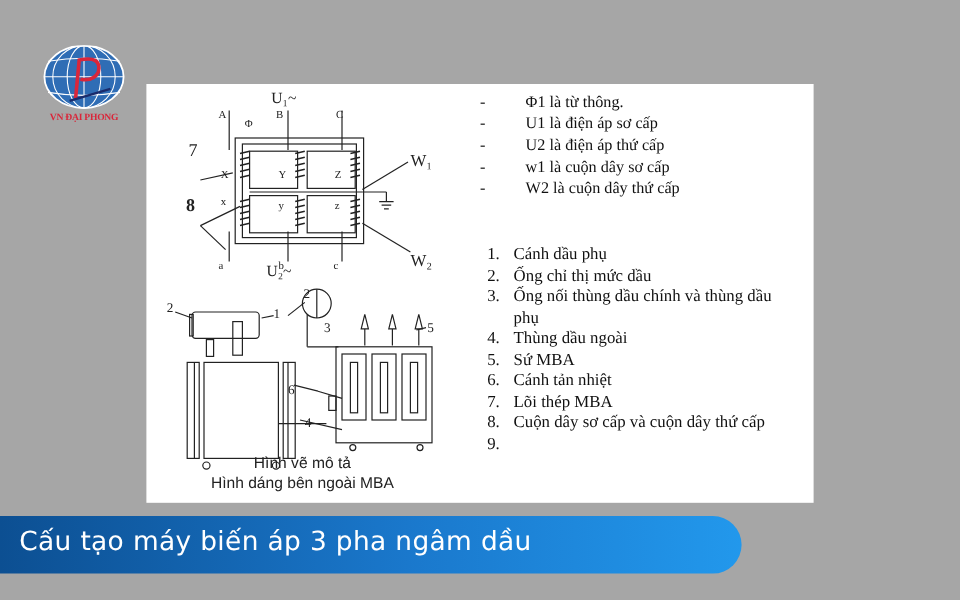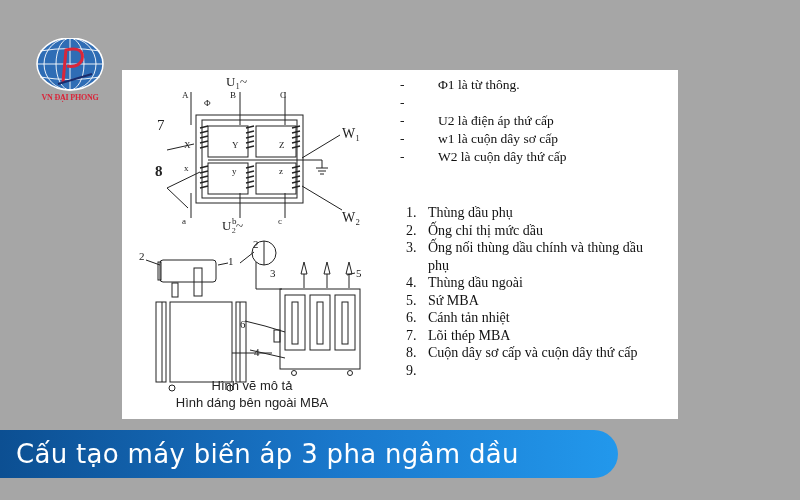--- a/index.html
+++ b/index.html
@@ -10,21 +10,21 @@
   .diagram-svg{position:absolute;left:0;top:0;}
   .legend{position:absolute;left:278px;top:6px;font-size:13.5px;color:#111;}
   .legend .row{display:flex;height:18px;line-height:18px;}
   .legend .dash{width:38px;}
   .struct-title{position:absolute;left:300px;top:117px;width:230px;text-align:center;font-style:italic;font-size:14px;color:#111;}
   .struct-list{position:absolute;left:284px;top:134px;font-size:14px;color:#111;width:260px;}
   .struct-list .item{display:flex;line-height:17.5px;}
   .struct-list .num{width:22px;flex:none;}
   .caption{position:absolute;left:40px;top:307px;width:180px;text-align:center;font-family:"Liberation Sans",sans-serif;font-size:13px;color:#222;line-height:17px;}
   .banner{position:absolute;left:0;top:430px;width:618px;height:48px;border-radius:0 24px 24px 0;background:linear-gradient(90deg,#0c4f92 0%,#1a78cc 55%,#2298ec 100%);}
-  .banner-text{position:absolute;left:16px;top:9px;font-family:"DejaVu Sans",sans-serif;font-size:26px;color:#fff;letter-spacing:0.3px;}
+  .banner-text{position:absolute;left:16px;top:9px;font-family:"DejaVu Sans",sans-serif;font-size:22px;color:#fff;letter-spacing:0.3px;}
 </style>
 </head>
 <body>
 
 <svg class="logo" viewBox="0 0 80 80">
   <ellipse cx="40" cy="26" rx="33" ry="26" fill="#2f6db5" stroke="#fff" stroke-width="1.5"></ellipse>
   <g stroke="#fff" stroke-width="0.9" fill="none">
     <ellipse cx="40" cy="26" rx="14" ry="26"></ellipse>
     <ellipse cx="40" cy="26" rx="26" ry="26"></ellipse>
     <line x1="40" y1="0" x2="40" y2="52"></line>
@@ -145,39 +145,40 @@
     </g>
   </svg>
 
   <div class="legend">
     <div class="row">
         <span class="dash">-</span>
         <span>Φ1 là từ thông.</span>
       </div>
     <div class="row">
         <span class="dash">-</span>
+        <span>U1  là điện áp sơ cấp</span>
       </div>
     <div class="row">
         <span class="dash">-</span>
         <span>U2  là điện áp thứ cấp</span>
       </div>
     <div class="row">
         <span class="dash">-</span>
         <span>w1 là cuộn dây sơ cấp</span>
       </div>
     <div class="row">
         <span class="dash">-</span>
         <span>W2 là cuộn dây thứ cấp</span>
       </div>
   </div>
 
   <div class="struct-list">
     <div class="item">
         <span class="num">1.</span>
-        <span>Thùng dầu phụ</span>
+        <span>Cánh dầu phụ</span>
       </div>
     <div class="item">
         <span class="num">2.</span>
         <span>Ống chỉ thị mức dầu</span>
       </div>
     <div class="item">
         <span class="num">3.</span>
         <span>Ống nối thùng dầu chính và thùng dầu phụ</span>
       </div>
     <div class="item">

